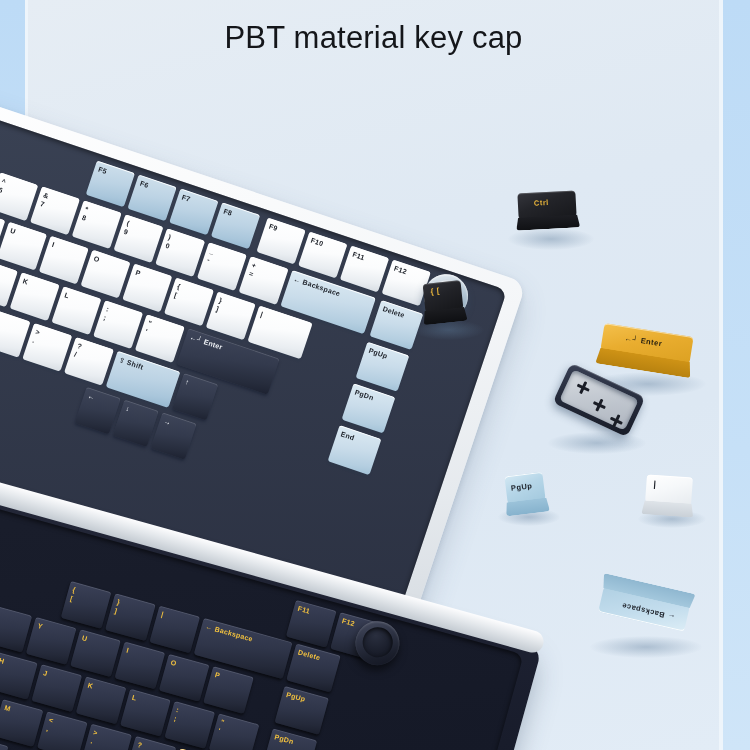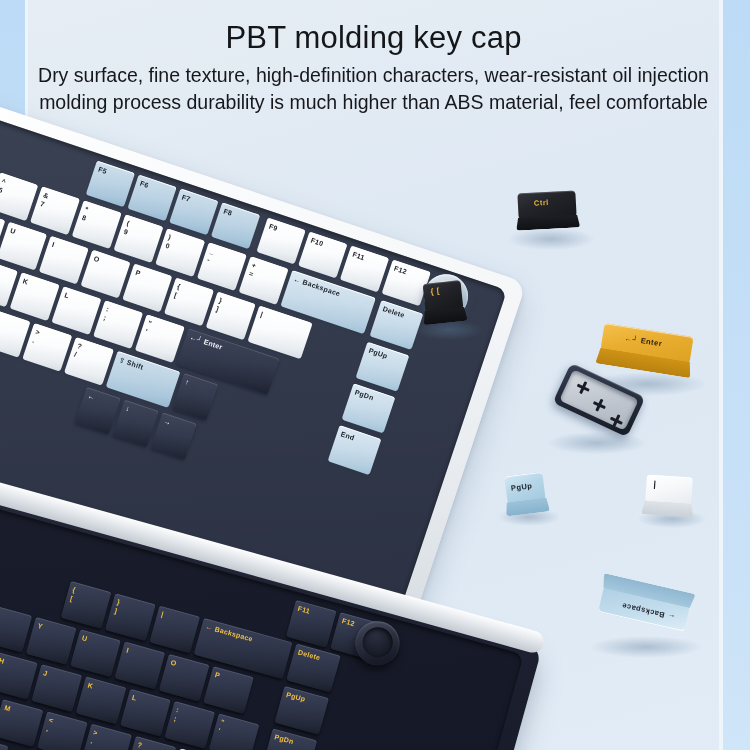--- a/index.html
+++ b/index.html
@@ -151,22 +151,21 @@
 
 <div class="stage">
 
   <div class="panel"></div>
   <div class="band-left"></div>
   <div class="band-sep-l"></div>
   <div class="band-right"></div>
   <div class="band-sep-r"></div>
 
   <div class="header">
-    <div class="title">PBT molding key cap</div>
-    <div class="subtitle">Dry surface, fine texture, high-definition characters, wear-resistant oil injection molding process durability is much higher than ABS material, feel comfortable</div>
+    <div class="title">PBT material key cap</div>
   </div>
 
   <div class="kb-white">
     <div class="case"></div>
     <div class="plate"></div>
 
     <div class="kw blue" style="left:214px;top:20px;width:40px;height:36px;">
         <span class="lg">F5</span>
       </div>
     <div class="kw blue" style="left:258px;top:20px;width:40px;height:36px;">

